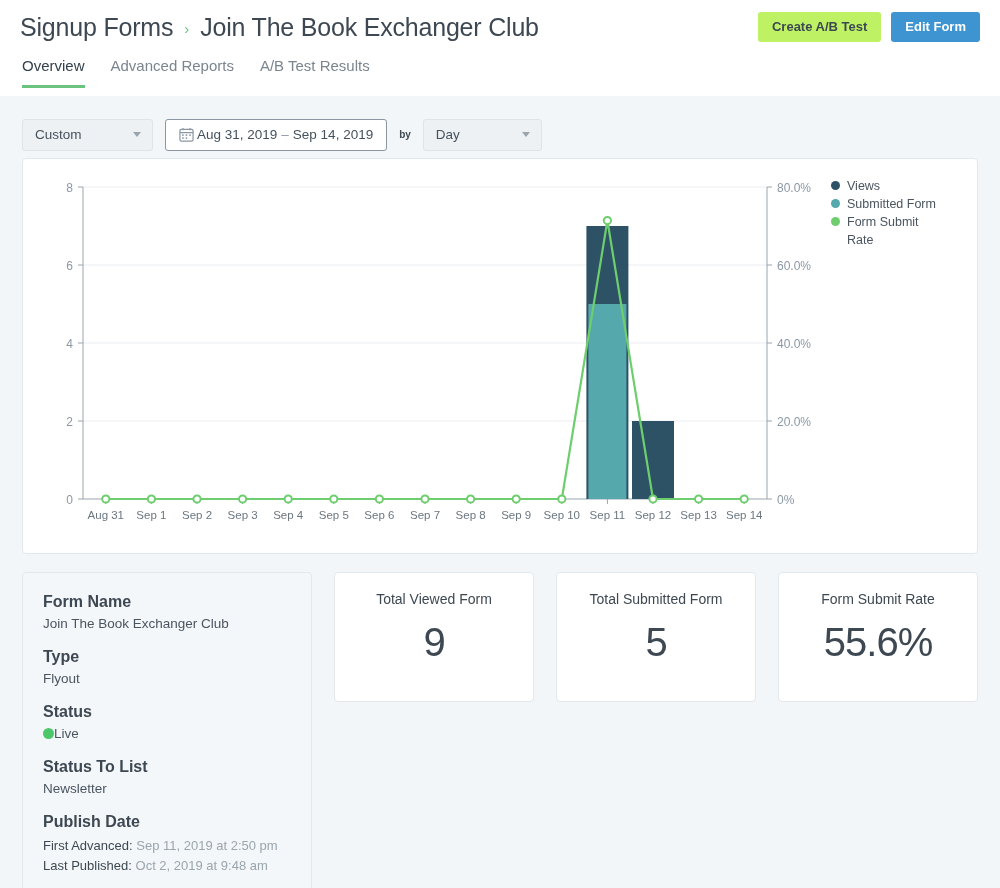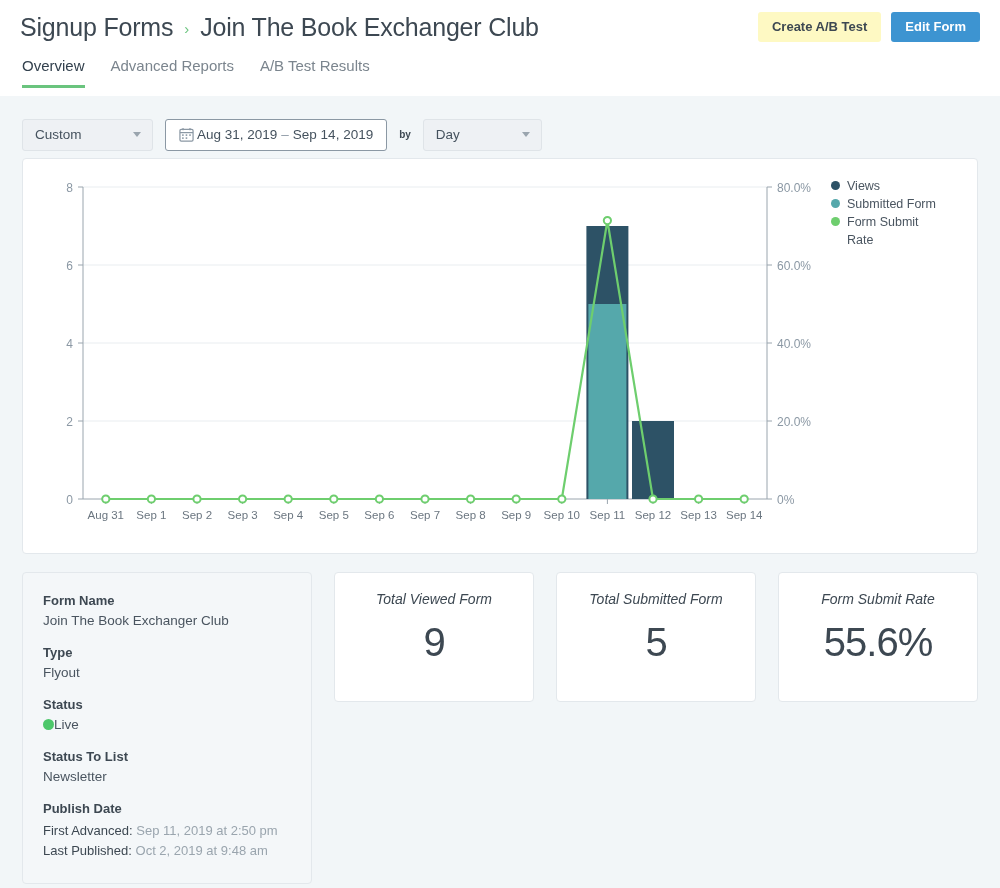--- a/index.html
+++ b/index.html
@@ -56,21 +56,21 @@
     border-radius: 3px;
     font-size: 13px;
     font-weight: bold;
     font-family: "Liberation Sans", sans-serif;
     cursor: pointer;
     padding: 0 14px;
     height: 30px;
     line-height: 30px;
     white-space: nowrap;
   }
-  .btn-secondary { background: #fef9c3; color: #3d4852; text-align: center; }
+  .btn-secondary { background: #bef264; color: #3d4852; text-align: center; }
   .btn-primary   { background: #3d94d1; color: #ffffff; }
 
   .tabs {
     display: flex;
     align-items: flex-end;
     gap: 26px;
     padding-left: 2px;
     height: 42px;
   }
   .tab {
@@ -154,21 +154,21 @@
     align-items: flex-start;
   }
   .info-card {
     width: 290px;
     background: #f4f7f9;
     border: 1px solid #e3e8ec;
     border-radius: 4px;
     padding: 20px 20px 22px 20px;
   }
   .info-label {
-    font-size: 13px;
+    font-size: 16px;
     font-weight: bold;
     color: #3d4852;
     margin-bottom: 5px;
   }
   .info-value {
     font-size: 13.5px;
     color: #4a5560;
     margin-bottom: 17px;
   }
   .info-value:last-child { margin-bottom: 0; }
@@ -187,21 +187,21 @@
     flex: 1;
     height: 130px;
     background: #ffffff;
     border: 1px solid #e3e8ec;
     border-radius: 4px;
     display: flex;
     flex-direction: column;
     align-items: center;
     padding-top: 18px;
   }
-  .stat-title { font-size: 14px; color: #3d4852; font-style: italic; }
+  .stat-title { font-size: 14px; color: #3d4852; }
   .stat-value {
     font-size: 40px;
     color: #3d4852;
     margin-top: 13px;
     font-weight: normal;
     letter-spacing: -1px;
   }
 </style>
 </head>
 <body>

